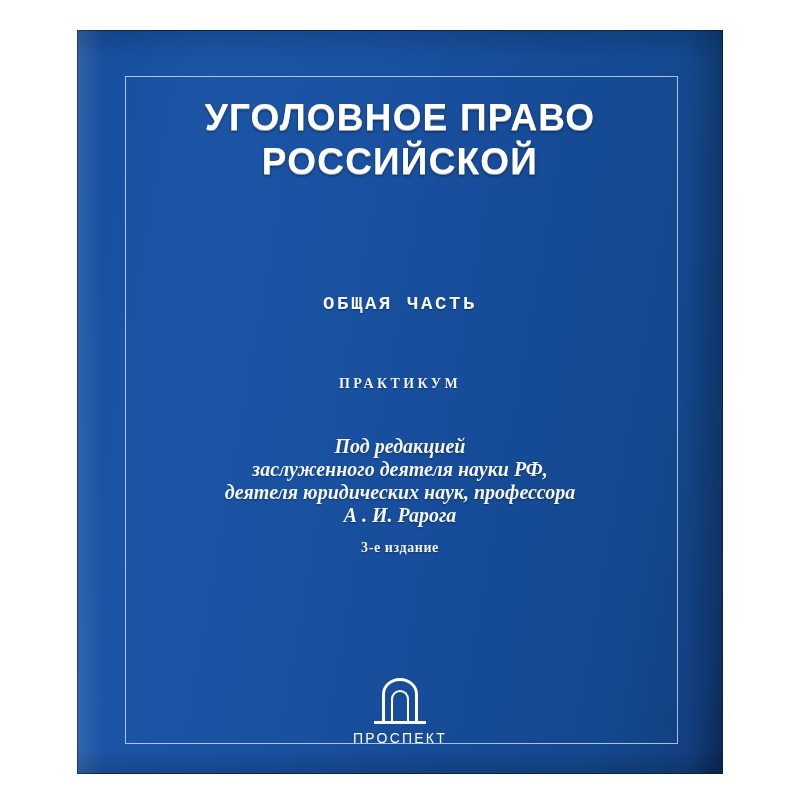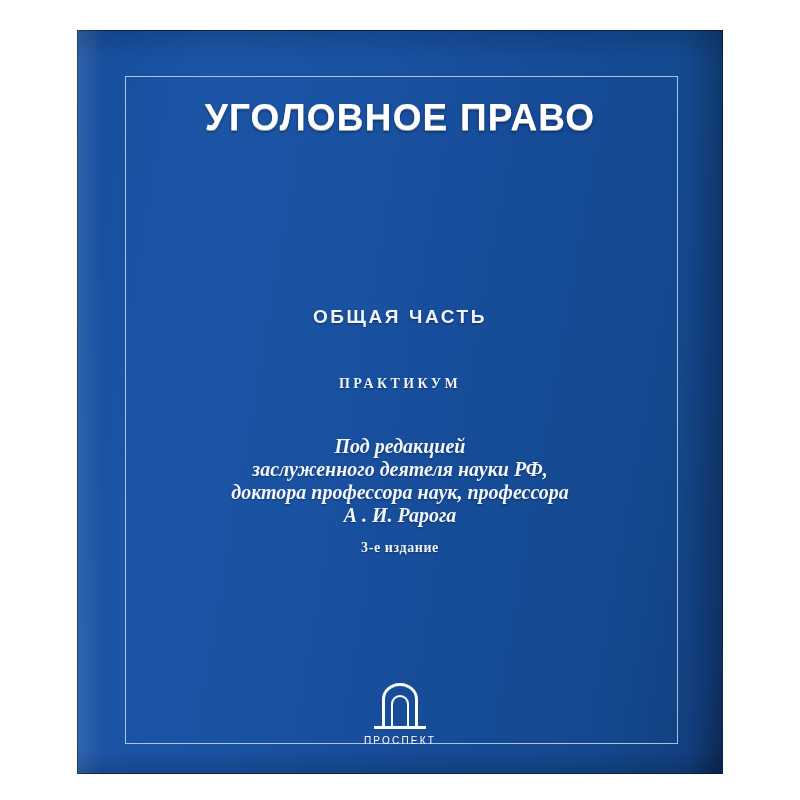--- a/index.html
+++ b/index.html
@@ -114,24 +114,24 @@
     letter-spacing: 1.2px;
     line-height: 44px;
     color: #ffffff;
     text-shadow:
       0 1px 0 rgba(255,255,255,0.55),
       0 2px 3px rgba(0,0,0,0.45);
   }
 
   .subtitle {
     position: absolute;
-    top: 276px;
-    left: 0;
-    width: 100%;
-    font-family: Liberation Sans, sans-serif;
+    top: 263px;
+    left: 0;
+    width: 100%;
+    font-family: Liberation Mono, monospace;
     font-weight: bold;
     font-size: 19px;
     letter-spacing: 2.6px;
     color: #f2f6fc;
     text-shadow: 0 1px 2px rgba(0,0,0,0.4);
   }
 
   .kind {
     position: absolute;
     top: 346px;
@@ -217,21 +217,21 @@
     position: absolute;
     left: 2px;
     bottom: 0;
     width: 52px;
     height: 3px;
     background: #ffffff;
   }
 
   .logo-text {
     font-family: "Liberation Sans", sans-serif;
-    font-size: 10px;
+    font-size: 14px;
     letter-spacing: 2.2px;
     color: #ffffff;
   }
 </style>
 </head>
 <body>
 
 <div id="stage">
 
   <div class="book-cover">
@@ -240,30 +240,31 @@
     <div class="sheen-left"></div>
     <div class="sheen-right"></div>
     <div class="sheen-bottom"></div>
 
     <div class="frame"></div>
 
     <div class="content">
 
       <div class="title-block">
         <div class="title-line">УГОЛОВНОЕ ПРАВО</div>
+        <div class="title-line">РОССИЙСКОЙ</div>
       </div>
 
       <div class="subtitle">ОБЩАЯ ЧАСТЬ</div>
 
       <div class="kind">ПРАКТИКУМ</div>
 
       <div class="editors">
         <div>Под редакцией</div>
         <div>заслуженного деятеля науки РФ,</div>
-        <div>доктора профессора наук, профессора</div>
+        <div>деятеля юридических наук, профессора</div>
         <div>А . И. Рарога</div>
       </div>
 
       <div class="edition">3-е издание</div>
 
       <div class="publisher">
         <span class="logo-mark">
           <span class="arch-outer"></span>
           <span class="arch-inner"></span>
           <span class="base"></span>

